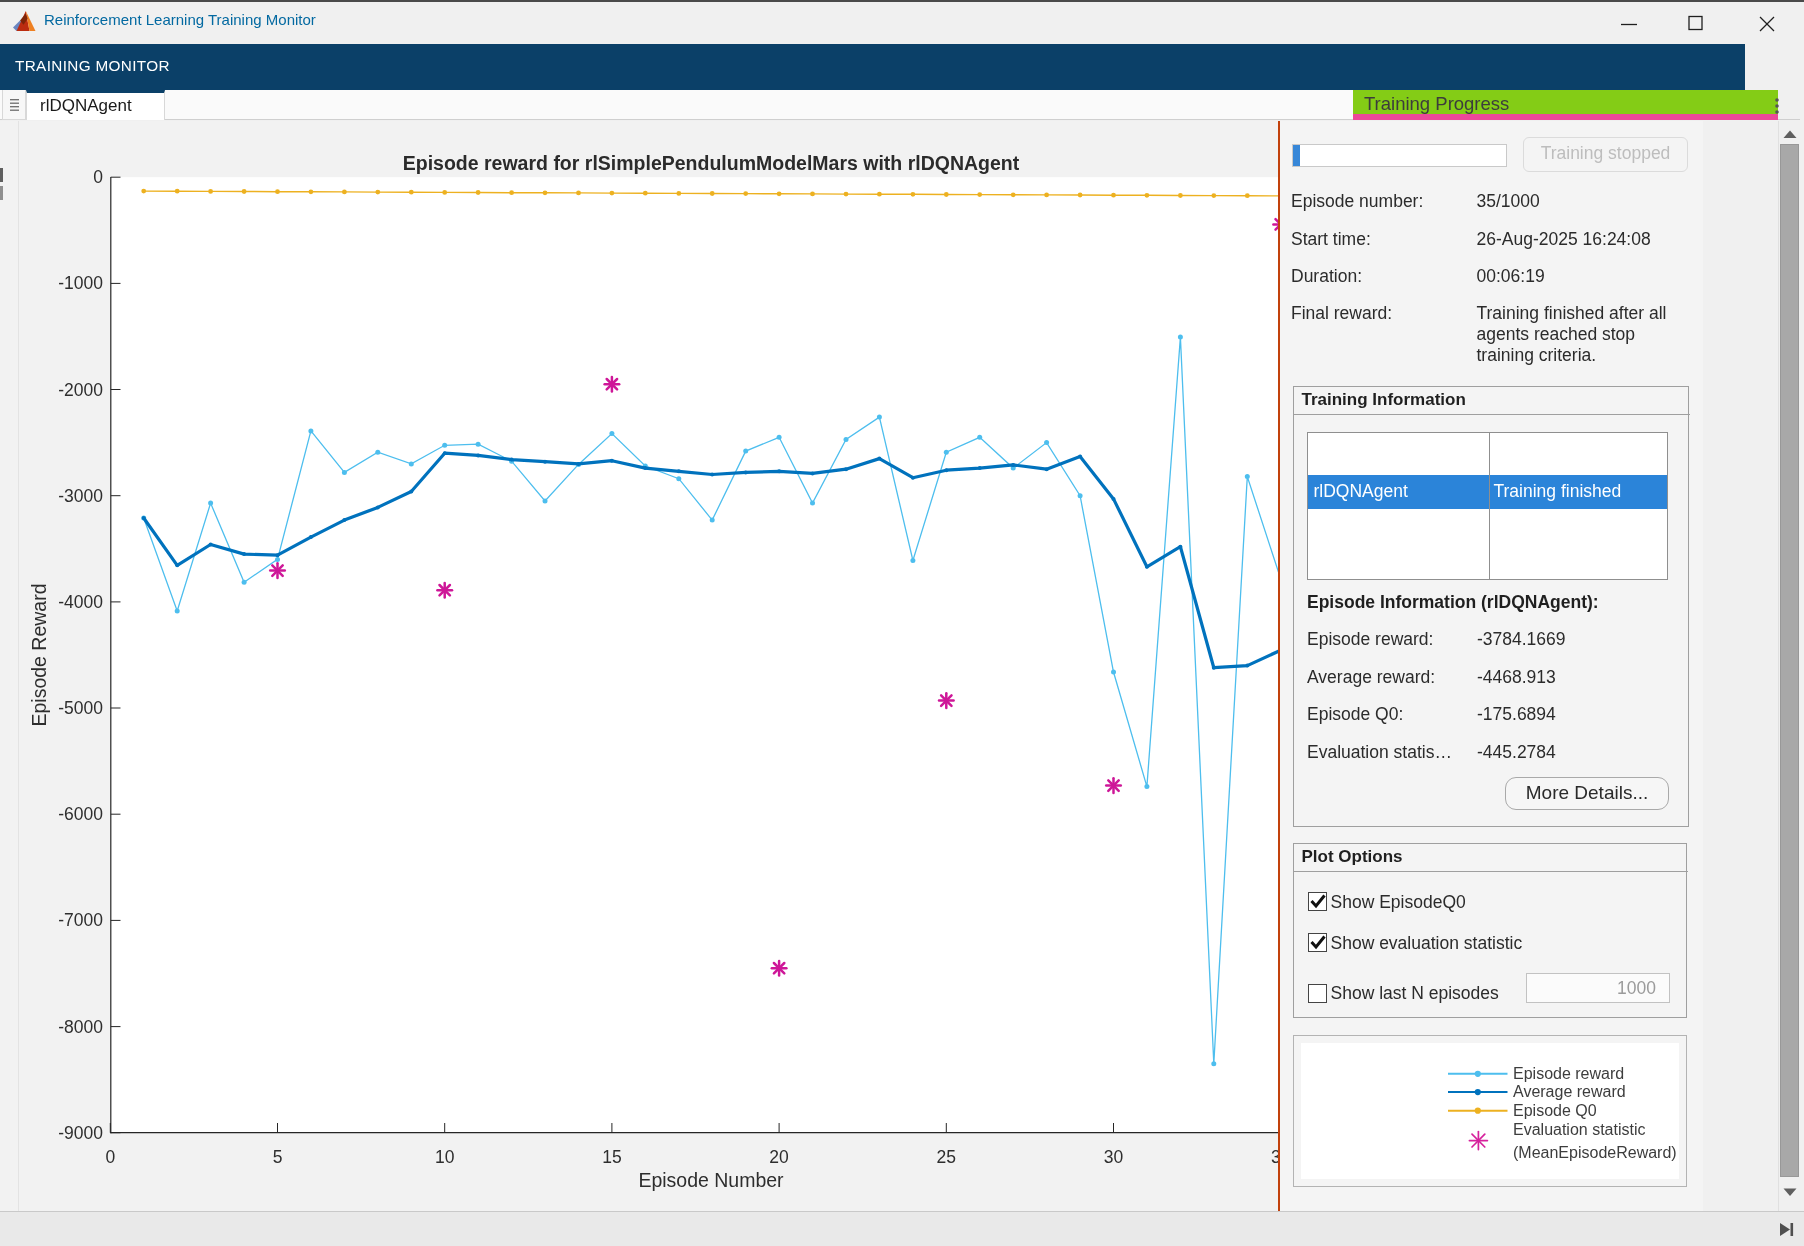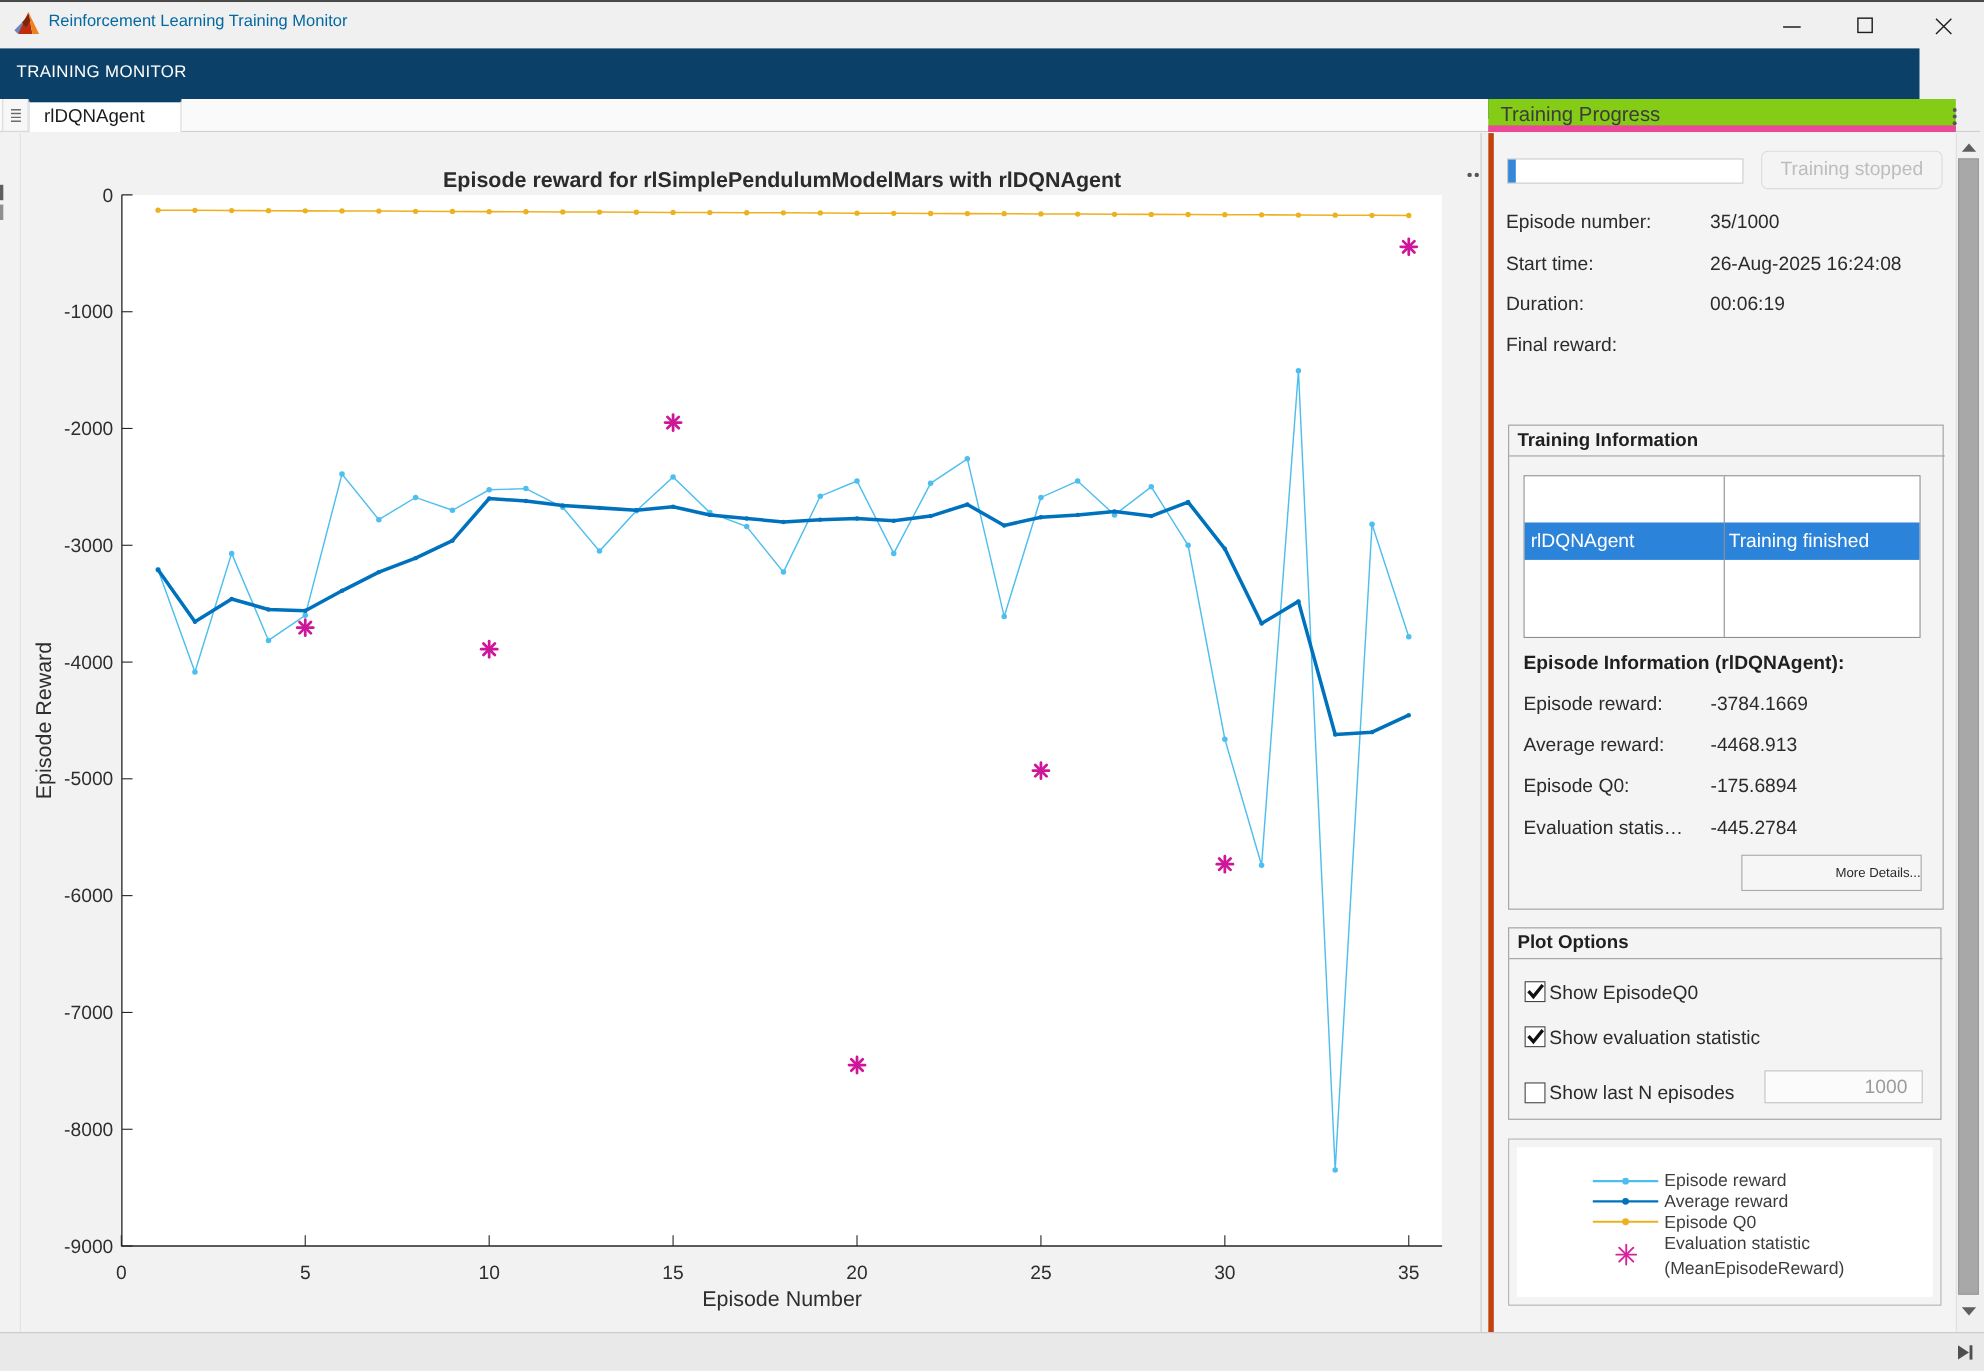--- a/index.html
+++ b/index.html
@@ -261,54 +261,55 @@
   <div class="abs" style="left:11px;top:3px;font-size:18.5px;color:#3c3c3c">Training Progress</div>
   <svg class="abs" style="left:420px;top:6px" width="8" height="20" viewBox="0 0 8 20">
       <g fill="#555">
         <circle cx="4" cy="4" r="1.8"></circle>
         <circle cx="4" cy="10" r="1.8"></circle>
         <circle cx="4" cy="16" r="1.8"></circle>
       </g>
     </svg>
 </div>
 
-<div class="abs" style="left:1353px;top:121px;width:425px;height:1090px;background:#f4f4f4;border-left:5px solid #c2410c;overflow:hidden">
+<div class="abs" style="left:1278px;top:121px;width:425px;height:1090px;background:#f4f4f4;border-left:2px solid #c2410c;overflow:hidden">
 
   <div class="abs" style="left:12px;top:22.5px;width:215px;height:23px;background:#fff;border:1px solid #c9c9c9">
     <div class="abs" style="left:0;top:0;width:7px;height:21px;background:#3787d8"></div>
   </div>
   <div class="abs" style="left:243px;top:16px;width:165px;height:35px;border:1.5px solid #dbdbdb;border-radius:6px;text-align:center;line-height:31px;font-size:17.5px;color:#bdbdbd">Training stopped</div>
   <div class="abs lbl" style="left:11px;top:70px">Episode number:</div>
     <div class="abs lbl" style="left:196.5px;top:70px">35/1000</div>
   <div class="abs lbl" style="left:11px;top:107.5px">Start time:</div>
     <div class="abs lbl" style="left:196.5px;top:107.5px">26-Aug-2025 16:24:08</div>
   <div class="abs lbl" style="left:11px;top:144.5px">Duration:</div>
     <div class="abs lbl" style="left:196.5px;top:144.5px">00:06:19</div>
   <div class="abs lbl" style="left:11px;top:182px">Final reward:</div>
+  <div class="abs lbl" style="left:196.5px;top:182px;line-height:21px">Training finished after all<br>agents reached stop<br>training criteria.</div>
 
   <div class="abs" style="left:12.5px;top:264.5px;width:396px;height:441px;border:1px solid #9f9f9f">
     <div class="abs" style="left:8px;top:3px;font-size:17px;font-weight:bold;color:#1f1f1f">Training Information</div>
     <div class="abs" style="left:0;top:27px;width:396px;height:1px;background:#9f9f9f"></div>
     <div class="abs" style="left:13px;top:45px;width:361px;height:148px;background:#fff;border:1px solid #8f8f8f">
       <div class="abs" style="left:0;top:42px;width:359px;height:34px;background:#2b84d9">
         <div class="abs" style="left:6px;top:6px;font-size:17.5px;color:#fff">rlDQNAgent</div>
         <div class="abs" style="left:186px;top:6px;font-size:17.5px;color:#fff">Training finished</div>
       </div>
       <div class="abs" style="left:181px;top:0;width:1px;height:146px;background:#8f8f8f"></div>
     </div>
     <div class="abs" style="left:13.5px;top:205px;font-size:17.5px;font-weight:bold;color:#1f1f1f">Episode Information (rlDQNAgent):</div>
     <div class="abs lbl" style="left:13.5px;top:242.5px">Episode reward:</div>
       <div class="abs lbl" style="left:183.5px;top:242.5px">-3784.1669</div>
     <div class="abs lbl" style="left:13.5px;top:280px">Average reward:</div>
       <div class="abs lbl" style="left:183.5px;top:280px">-4468.913</div>
     <div class="abs lbl" style="left:13.5px;top:317.5px">Episode Q0:</div>
       <div class="abs lbl" style="left:183.5px;top:317.5px">-175.6894</div>
     <div class="abs lbl" style="left:13.5px;top:355px">Evaluation statis…</div>
       <div class="abs lbl" style="left:183.5px;top:355px">-445.2784</div>
-    <div class="abs" style="left:211.5px;top:390.5px;width:164px;height:33px;border:1px solid #a9a9a9;border-radius:0;background:#f6f6f6;text-align:right;line-height:30px;font-size:12px;color:#2a2a2a">More Details...</div>
+    <div class="abs" style="left:211.5px;top:390.5px;width:164px;height:33px;border:1px solid #a9a9a9;border-radius:11px;background:#f6f6f6;text-align:center;line-height:30px;font-size:19px;color:#2a2a2a">More Details...</div>
   </div>
 
   <div class="abs" style="left:12.5px;top:722px;width:394px;height:175px;border:1px solid #9f9f9f">
     <div class="abs" style="left:8px;top:3px;font-size:17px;font-weight:bold;color:#1f1f1f">Plot Options</div>
     <div class="abs" style="left:0;top:27px;width:394px;height:1px;background:#9f9f9f"></div>
     <div class="abs" style="left:14px;top:48px;width:19px;height:19px;background:#fff;border:1px solid #444">
       <svg class="abs" style="left:0px;top:-1px" width="18" height="18" viewBox="0 0 18 18">
           <path d="M2.5 9 L7 14 L15.5 3.5" stroke="#111" stroke-width="3" fill="none"></path>
         </svg>
     </div>

